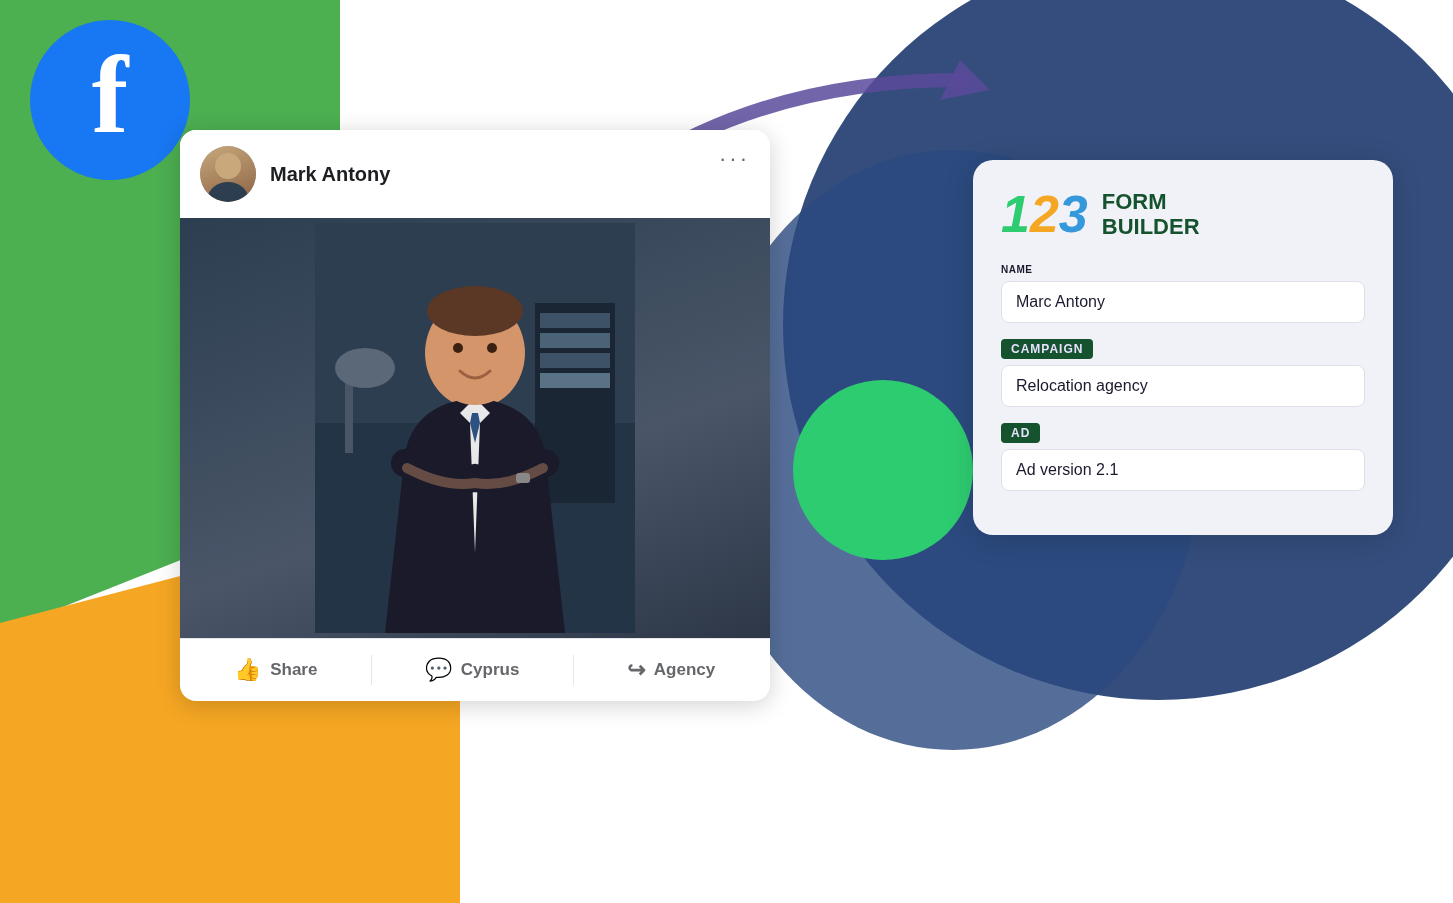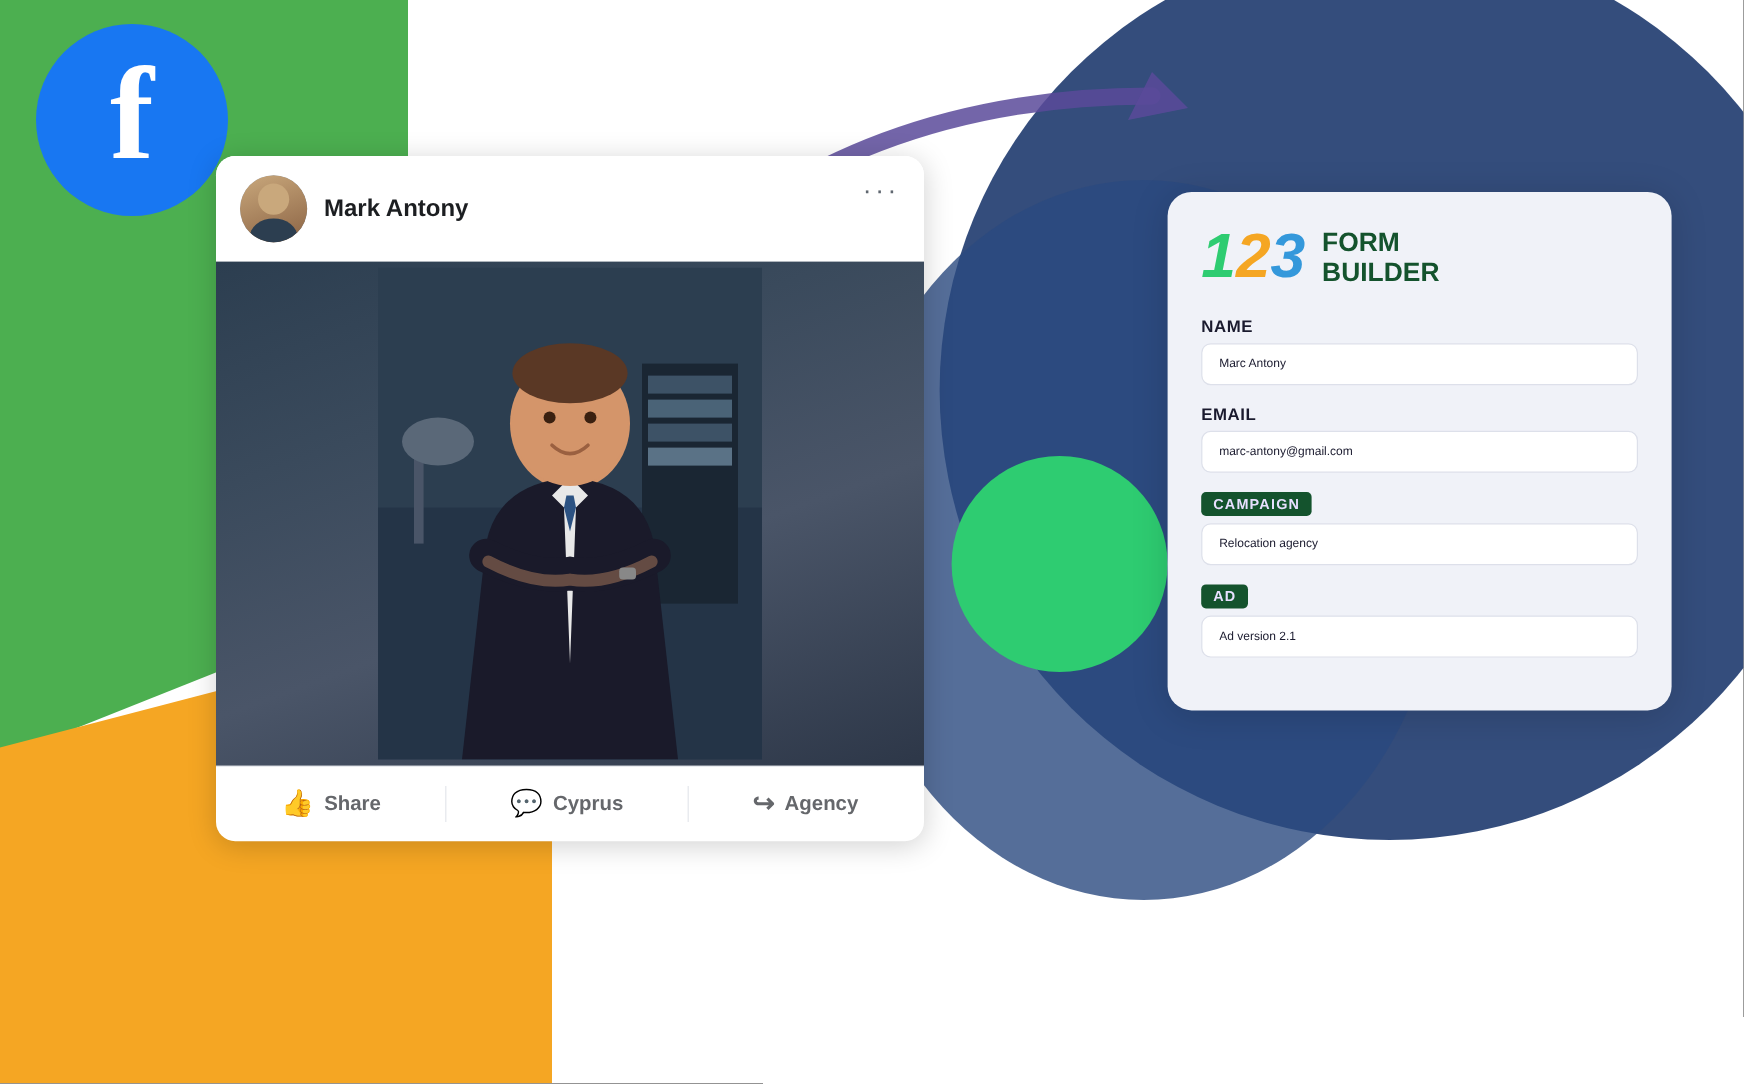--- a/index.html
+++ b/index.html
@@ -201,21 +201,21 @@
       font-size: 22px;
       font-weight: 900;
       color: #14532d;
       line-height: 1.15;
       text-transform: uppercase;
     }
     .form-field {
       margin-bottom: 16px;
     }
     .form-label {
-      font-size: 14px;
+      font-size: 10px;
       font-weight: 800;
       color: #1a1a2e;
       margin-bottom: 6px;
       letter-spacing: 0.5px;
       text-transform: uppercase;
       display: block;
     }
     .form-label-badge {
       display: inline-block;
       background: #14532d;
@@ -227,21 +227,21 @@
       letter-spacing: 1px;
       text-transform: uppercase;
       margin-bottom: 6px;
     }
     .form-input {
       width: 100%;
       background: #fff;
       border: 1.5px solid #dde0ea;
       border-radius: 8px;
       padding: 11px 14px;
-      font-size: 10px;
+      font-size: 16px;
       color: #1a1a2e;
       outline: none;
     }
 
     
     .arrow-svg {
       position: absolute;
       top: 0; left: 400px;
       width: 700px; height: 400px;
       z-index: 3;
@@ -354,24 +354,20 @@
         <div>FORM</div>
         <div>BUILDER</div>
       </div>
     </div>
 
     <div class="form-field">
       <label class="form-label">NAME</label>
       <input class="form-input" type="text" value="Marc Antony" style="">
     </div>
 
-    <div class="form-field">
-      <label class="form-label">EMAIL</label>
-      <input class="form-input" type="text" value="marc-antony@gmail.com" style="">
-    </div>
 
     <div class="form-field">
       <div class="form-label-badge">CAMPAIGN</div>
       <input class="form-input" type="text" value="Relocation agency" style="">
     </div>
 
     <div class="form-field">
       <div class="form-label-badge">AD</div>
       <input class="form-input" type="text" value="Ad version 2.1" style="">
     </div>

